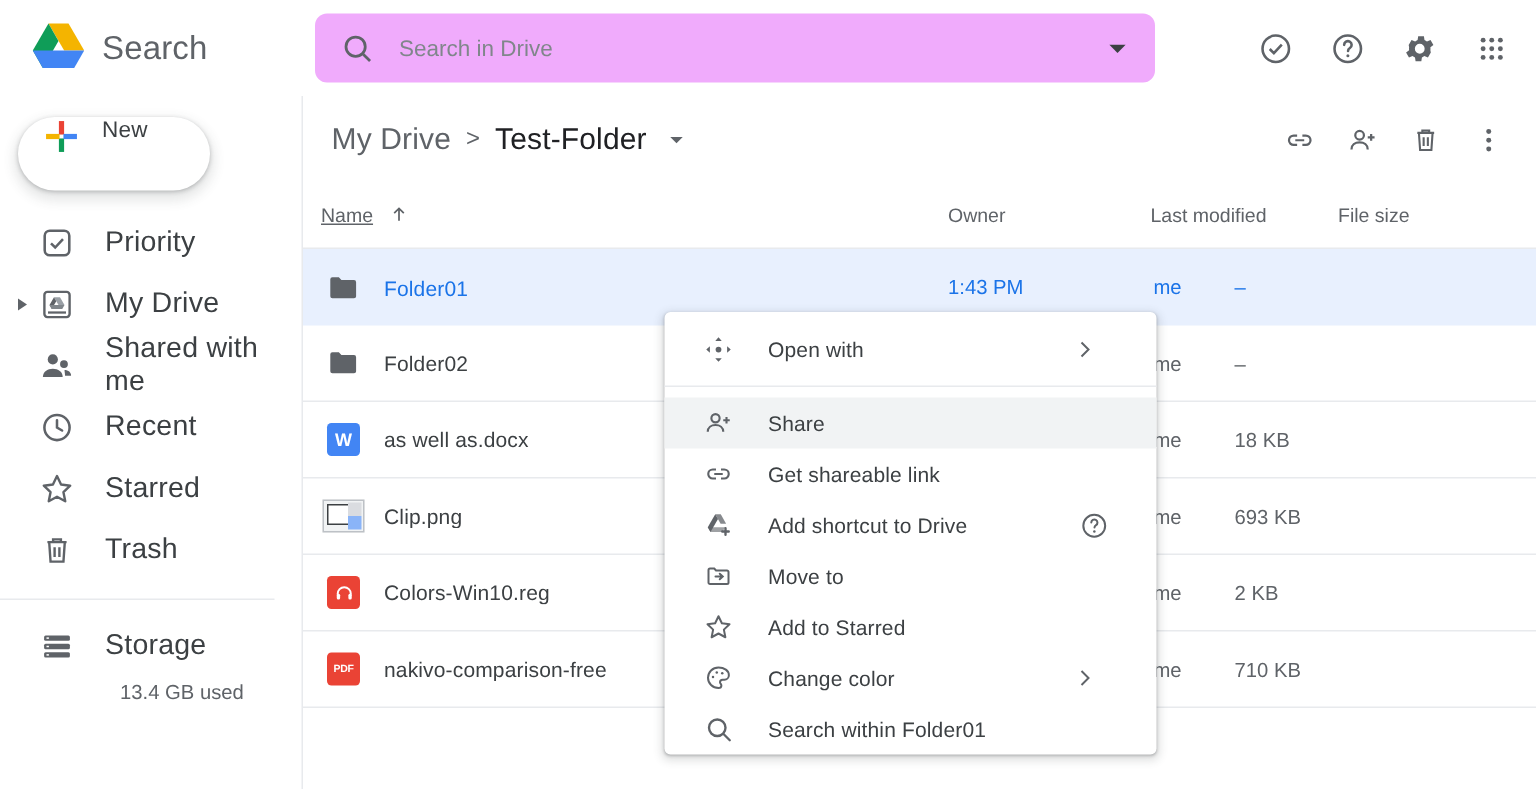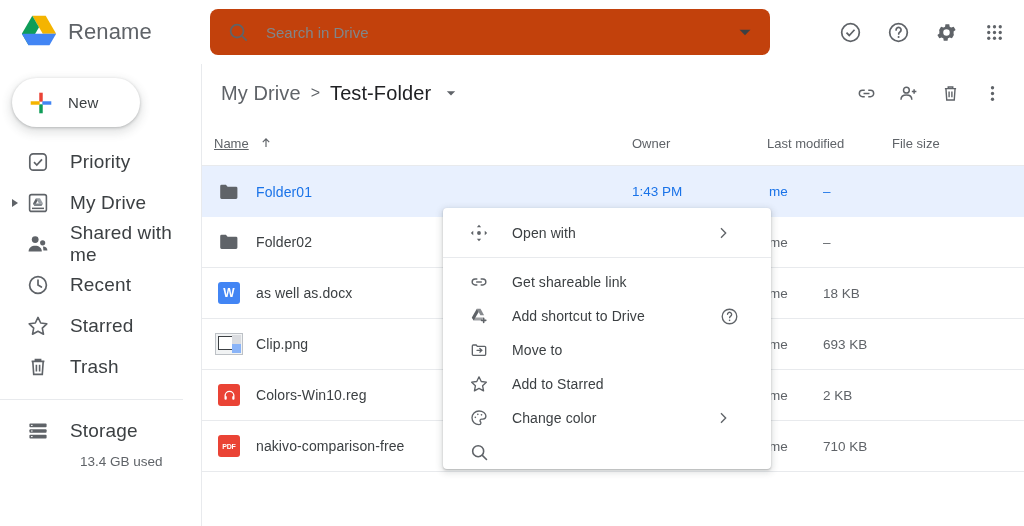--- a/index.html
+++ b/index.html
@@ -15,21 +15,21 @@
   .topbar {
     position: absolute; top: 0; left: 0; width: 1024px; height: 64px;
     display: flex; align-items: center; background: #fff;
   }
   .brand { display: flex; align-items: center; width: 210px; padding-left: 18px; }
   .drive-logo { width: 42px; height: 36px; flex: none; }
   .brand-name { font-size: 22px; color: #5f6368; margin-left: 8px; letter-spacing: .1px; }
 
   .searchwrap {
     position: absolute; left: 210px; top: 9px; width: 560px; height: 46px;
-    background: #c2410c; border-radius: 8px; display: flex; align-items: center;
+    background: #f0abfc; border-radius: 8px; display: flex; align-items: center;
   }
   .search-icon { width: 22px; height: 22px; margin-left: 17px; flex: none; color: #5f6368; }
   .search-input {
     flex: 1; border: none; outline: none; background: transparent;
     font-family: "Liberation Sans", sans-serif; font-size: 15px;
     color: #202124; margin-left: 17px;
   }
   .search-input::placeholder { color: #80868b; }
   .search-caret { width: 26px; height: 26px; margin-right: 12px; flex: none; color: #3c4043; }
 
@@ -46,21 +46,21 @@
 
   
   .sidebar {
     position: absolute; left: 0; top: 64px; width: 202px; height: 462px;
     background: #fff; border-right: 1px solid #e8eaed;
   }
   .newbtn {
     margin: 14px 0 0 12px; width: 128px; height: 49px;
     border-radius: 25px; background: #fff;
     box-shadow: 0 1px 3px rgba(60,64,67,.30), 0 4px 8px 3px rgba(60,64,67,.12);
-    display: flex; align-items: center; cursor: pointer; border: none;
+    display: flex; align-items: flex-start; cursor: pointer; border: none;
   }
   .plus-icon { width: 26px; height: 26px; margin-left: 16px; flex: none; }
   .newbtn-label { font-size: 15px; color: #3c4043; margin-left: 14px; letter-spacing: .2px; }
 
   .navlist { margin-top: 14px; }
   .navitem {
     position: relative; height: 41px; display: flex; align-items: center;
     padding-left: 26px; cursor: pointer; color: #3c4043;
   }
   .navitem .nicon { width: 24px; height: 24px; flex: none; color: #5f6368; display:block; }
@@ -158,21 +158,21 @@
 
 <div id="app">
 
   <div class="topbar">
     <div class="brand">
       <svg class="drive-logo" viewBox="0 0 48 42">
         <path d="M16.2 2 L31.8 2 L44 23 L28.4 23 Z" fill="#f4b400"></path>
         <path d="M16.2 2 L4 23 L11.8 36.5 L24 15.5 Z" fill="#0f9d58"></path>
         <path d="M4 23 L11.8 36.5 L36.2 36.5 L44 23 Z" fill="#4285f4"></path>
       </svg>
-      <span class="brand-name">Rename</span>
+      <span class="brand-name">Search</span>
     </div>
 
     <div class="searchwrap">
       <svg class="search-icon" viewBox="0 0 24 24" fill="none" stroke="currentColor" stroke-width="2">
         <circle cx="11" cy="11" r="7"></circle>
           <line x1="16.5" y1="16.5" x2="21.5" y2="21.5"></line>
       </svg>
       <input class="search-input" type="text" placeholder="Search in Drive" style="">
       <svg class="search-caret" viewBox="0 0 24 24" fill="currentColor">
         <path d="M7 10l5 5 5-5z"></path>
@@ -433,20 +433,28 @@
         <circle cx="12" cy="12" r="2.3"></circle>
       </svg>
       <span class="milabel">Open with</span>
       <svg class="submenu-arrow" viewBox="0 0 24 24" fill="none" stroke="currentColor" stroke-width="2">
         <path d="M9 5l7 7-7 7"></path>
       </svg>
     </div>
 
     <div class="menu-divider"></div>
 
+    <div class="mi active">
+      <svg class="miicon" viewBox="0 0 24 24" fill="none" stroke="currentColor" stroke-width="1.7">
+        <circle cx="9.6" cy="8.2" r="3.3"></circle>
+        <path d="M3.4 19c0-3.5 2.8-5.4 6.2-5.4s6.2 1.9 6.2 5.4"></path>
+        <path d="M18.4 7.2v5.2M15.8 9.8h5.2"></path>
+      </svg>
+      <span class="milabel">Share</span>
+    </div>
 
     <div class="mi">
       <svg class="miicon" viewBox="0 0 24 24" fill="none" stroke="currentColor" stroke-width="1.7">
         <path d="M10 8.4H7.4a3.6 3.6 0 000 7.2H10"></path>
         <path d="M14 8.4h2.6a3.6 3.6 0 010 7.2H14"></path>
         <path d="M8.6 12h6.8"></path>
       </svg>
       <span class="milabel">Get shareable link</span>
     </div>
 
@@ -492,16 +500,17 @@
       <svg class="submenu-arrow" viewBox="0 0 24 24" fill="none" stroke="currentColor" stroke-width="2">
         <path d="M9 5l7 7-7 7"></path>
       </svg>
     </div>
 
     <div class="mi">
       <svg class="miicon" viewBox="0 0 24 24" fill="none" stroke="currentColor" stroke-width="1.9">
         <circle cx="11" cy="11" r="6.6"></circle>
           <line x1="16" y1="16" x2="21" y2="21" stroke-linecap="round"></line>
       </svg>
+      <span class="milabel">Search within Folder01</span>
     </div>
   </div>
 
 </div>
 
 </body></html>

